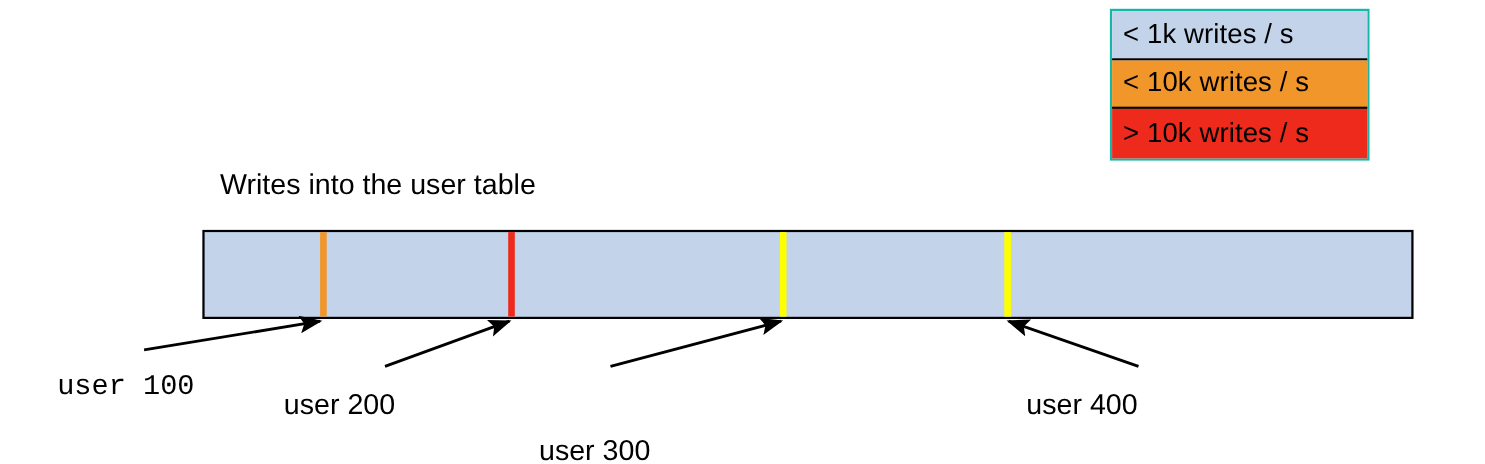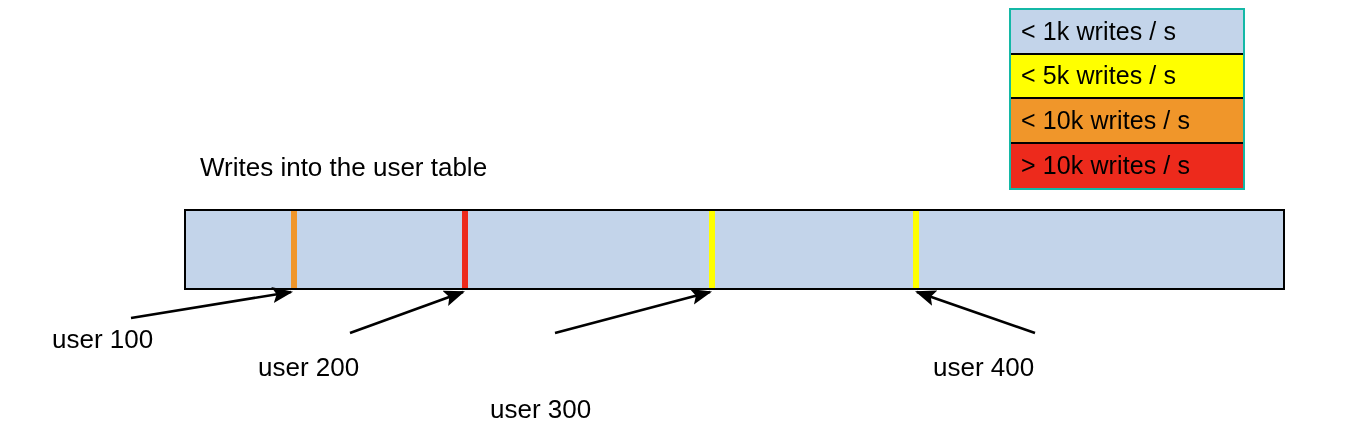--- a/index.html
+++ b/index.html
@@ -99,23 +99,20 @@
 <body>
 
 <div id="stage">
 
   <div id="legend">
 
     <div class="legend-row" style="background:#c3d4ea">
       <span class="legend-label">&lt; 1k writes / s</span>
     </div>
 
-    <div class="legend-row" style="background:#ffff00">
-      <span class="legend-label">&lt; 5k writes / s</span>
-    </div>
 
     <div class="legend-row" style="background:#f0962a">
       <span class="legend-label">&lt; 10k writes / s</span>
     </div>
 
     <div class="legend-row" style="background:#ed2a1c">
       <span class="legend-label">&gt; 10k writes / s</span>
     </div>
 
   </div>
@@ -134,18 +131,18 @@
       <marker id="ahead" markerWidth="9" markerHeight="9" refX="7.2" refY="3.1" orient="auto" markerUnits="strokeWidth">
         <path d="M0,0 L8,3.1 L0,6.2 L1.6,3.1 Z" fill="#000000"></path>
       </marker>
     </defs>
     <line x1="131" y1="318" x2="291" y2="292" stroke="#000000" stroke-width="2.6" marker-end="url(#ahead)"></line>
     <line x1="350" y1="333" x2="463" y2="292" stroke="#000000" stroke-width="2.6" marker-end="url(#ahead)"></line>
     <line x1="555" y1="333" x2="710" y2="292" stroke="#000000" stroke-width="2.6" marker-end="url(#ahead)"></line>
     <line x1="1035" y1="333" x2="917" y2="292" stroke="#000000" stroke-width="2.6" marker-end="url(#ahead)"></line>
   </svg>
 
-  <div class="user-label" style="left:52px; top:324px;">user 100</div>
+  <div class="user-label" style="left:52px; top:336px;font-family:Liberation Mono, monospace;">user 100</div>
   <div class="user-label" style="left:258px; top:352px;text-align:center;">user 200</div>
   <div class="user-label" style="left:490px; top:348px;margin-top:46px;">user 300</div>
   <div class="user-label" style="left:933px; top:352px;">user 400</div>
 
 </div>
 
 </body></html>

